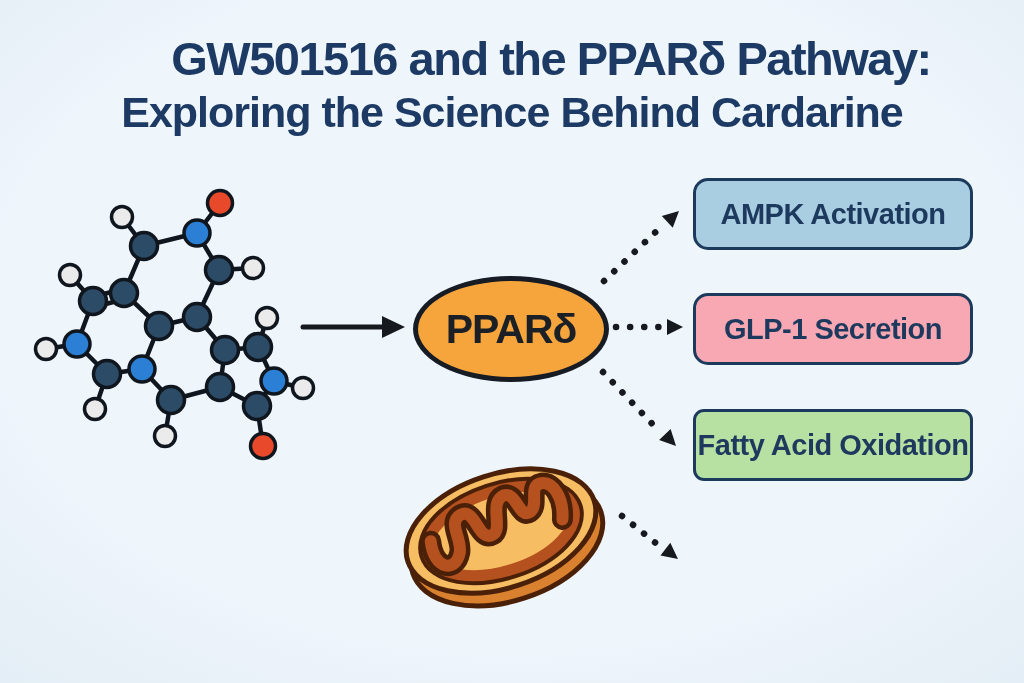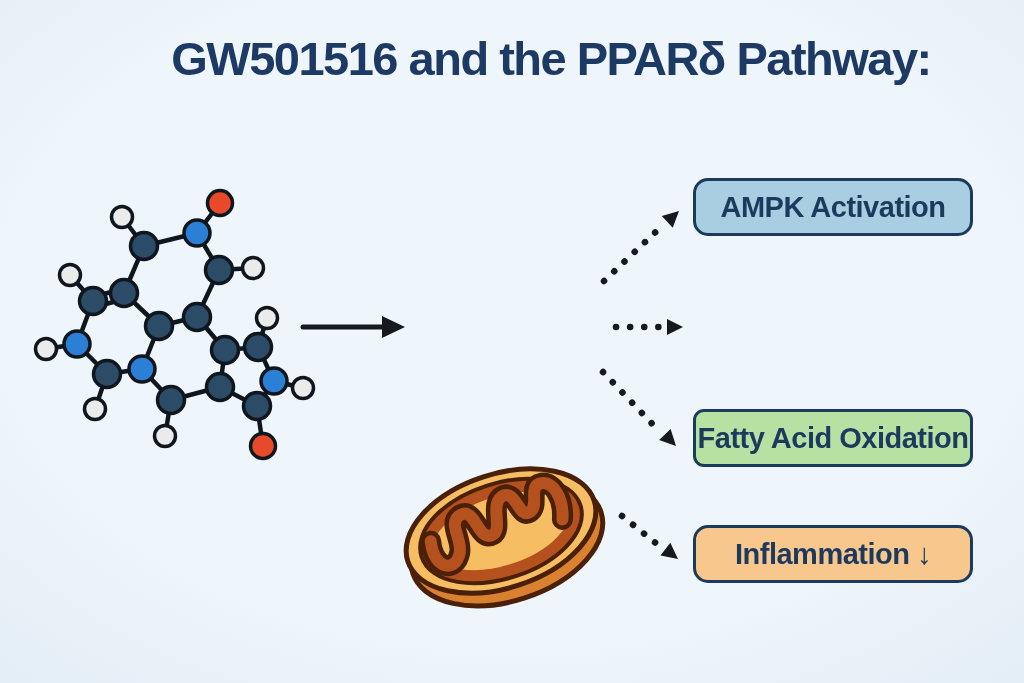--- a/index.html
+++ b/index.html
@@ -27,38 +27,39 @@
     text-align:center;font-size:31px;font-weight:800;letter-spacing:-0.5px;
   }
   .receptor{
     position:absolute;left:413px;top:276px;width:196px;height:106px;
     border:5px solid #171c24;border-radius:50%;
     display:flex;align-items:center;justify-content:center;
     font-size:41px;font-weight:800;letter-spacing:-1px;color:#1b2026;
     box-sizing:border-box;
   }
   .out-box{
-    position:absolute;left:693px;width:280px;height:58px;
+    position:absolute;left:693px;width:280px;height:72px;
     border:3.5px solid #1c3a5c;border-radius:15px;
     display:flex;align-items:center;justify-content:center;
     font-size:29px;font-weight:800;letter-spacing:-0.5px;
     box-sizing:border-box;
   }
   .box-1{top:178px;}
   .box-2{top:293px;}
   .box-3{top:409px;}
   .box-4{top:525px;}
   svg.overlay{position:absolute;left:0;top:0;}
 </style>
 </head>
 <body>
 
 <div class="stage">
 
   <div class="title-line1" style="color: rgb(29, 58, 100); padding-left: 39px;">GW501516 and the PPARδ Pathway:</div>
+  <div class="title-line2" style="color: rgb(29, 58, 100);">Exploring the Science Behind Cardarine</div>
 
   <svg class="overlay" width="1024" height="683" viewBox="0 0 1024 683">
 
     <g stroke-linecap="round">
       <g class="bonds" stroke="#10161e" stroke-width="4.5">
         <line x1="220" y1="203" x2="197" y2="233"></line>
         <line x1="197" y1="233" x2="144" y2="246"></line>
         <line x1="197" y1="233" x2="219" y2="270"></line>
         <line x1="144" y1="246" x2="122" y2="217"></line>
         <line x1="144" y1="246" x2="124" y2="293"></line>
@@ -151,19 +152,20 @@
       <ellipse cx="0" cy="0" rx="98" ry="57" fill="#f6bd62" stroke="#4a2108" stroke-width="5"></ellipse>
       <ellipse cx="0" cy="0" rx="76" ry="40" fill="none" stroke="#4a2108" stroke-width="19"></ellipse>
       <ellipse cx="0" cy="0" rx="76" ry="40" fill="#f6bd62" stroke="#b5511f" stroke-width="11"></ellipse>
       <g fill="none" stroke-linecap="round" stroke-linejoin="round">
         <path d="M -70,-12 C -76,16 -56,26 -46,8 C -39,-5 -49,-25 -33,-28 C -17,-30 -25,4 -9,1 C 3,-1 -3,-31 13,-33 C 27,-34 21,-6 33,-9 C 45,-12 39,-35 53,-33 C 65,-31 70,-12 62,8" stroke="#4a2108" stroke-width="21"></path>
         <path d="M -70,-12 C -76,16 -56,26 -46,8 C -39,-5 -49,-25 -33,-28 C -17,-30 -25,4 -9,1 C 3,-1 -3,-31 13,-33 C 27,-34 21,-6 33,-9 C 45,-12 39,-35 53,-33 C 65,-31 70,-12 62,8" stroke="#b5511f" stroke-width="12"></path>
       </g>
     </g>
   </svg>
 
+  <div class="receptor" style="background-color: rgb(246, 165, 60); color: rgb(27, 32, 38); border-color: rgb(23, 28, 36);">PPARδ</div>
 
   <div class="out-box box-1" style="background-color: rgb(169, 206, 225); color: rgb(29, 58, 94);">AMPK Activation</div>
+  <div class="out-box box-2" style="background-color: rgb(248, 168, 179); color: rgb(29, 58, 94);">GLP-1 Secretion</div>
   <div class="out-box box-3" style="background-color: rgb(183, 225, 163); color: rgb(29, 58, 94); border-radius: 11px;">Fatty Acid Oxidation</div>
-  <div class="out-box box-4" style="background-color: rgb(247, 199, 141); color: rgb(29, 58, 94);">Inflammation ↓</div>
 
 
 </div>
 
 </body></html>

